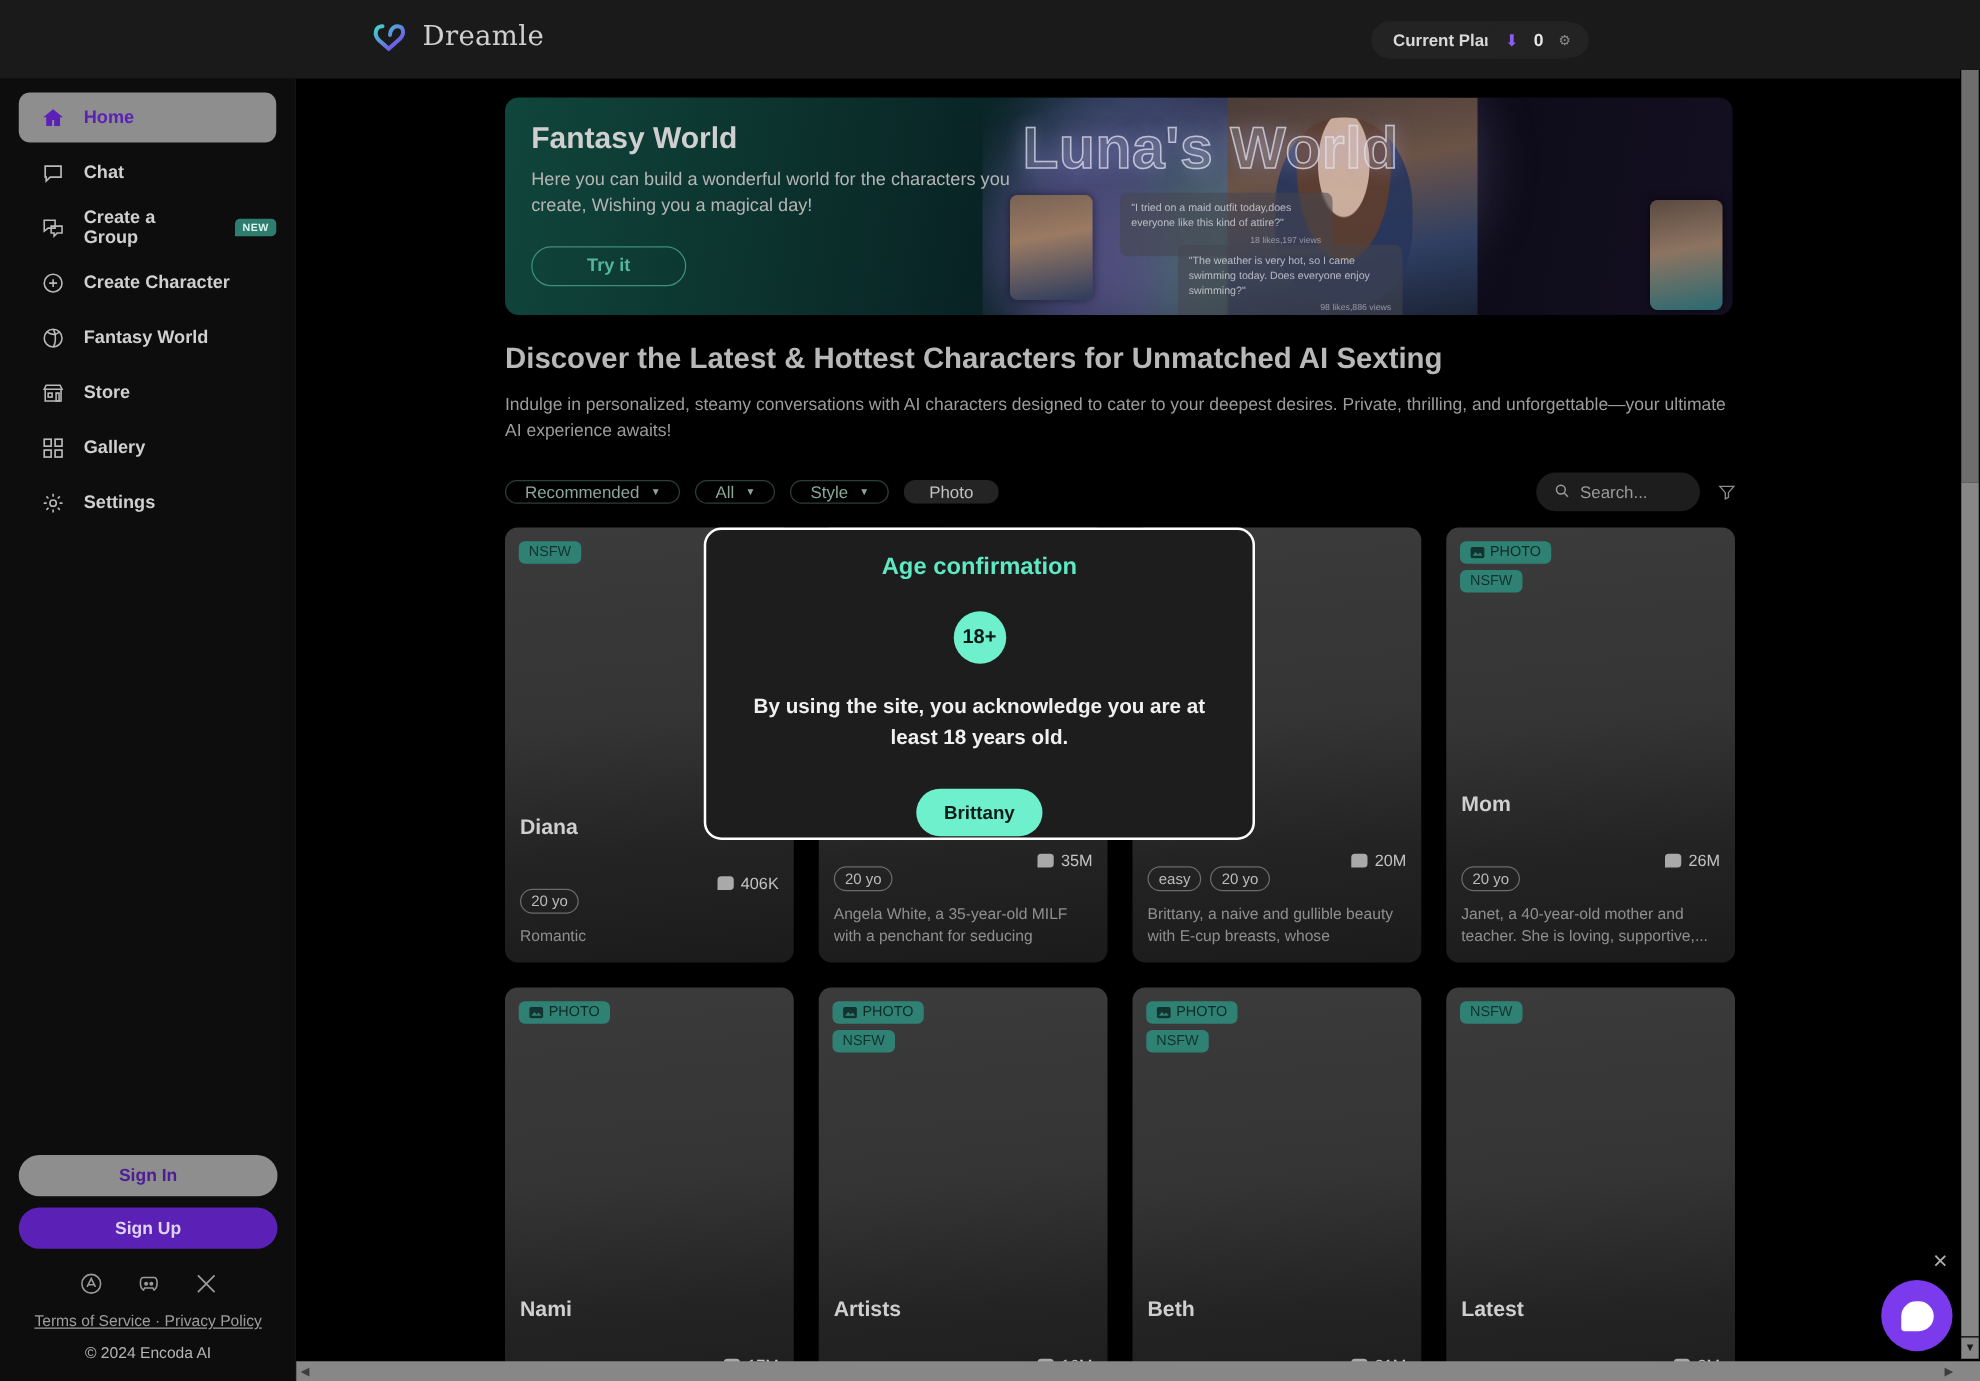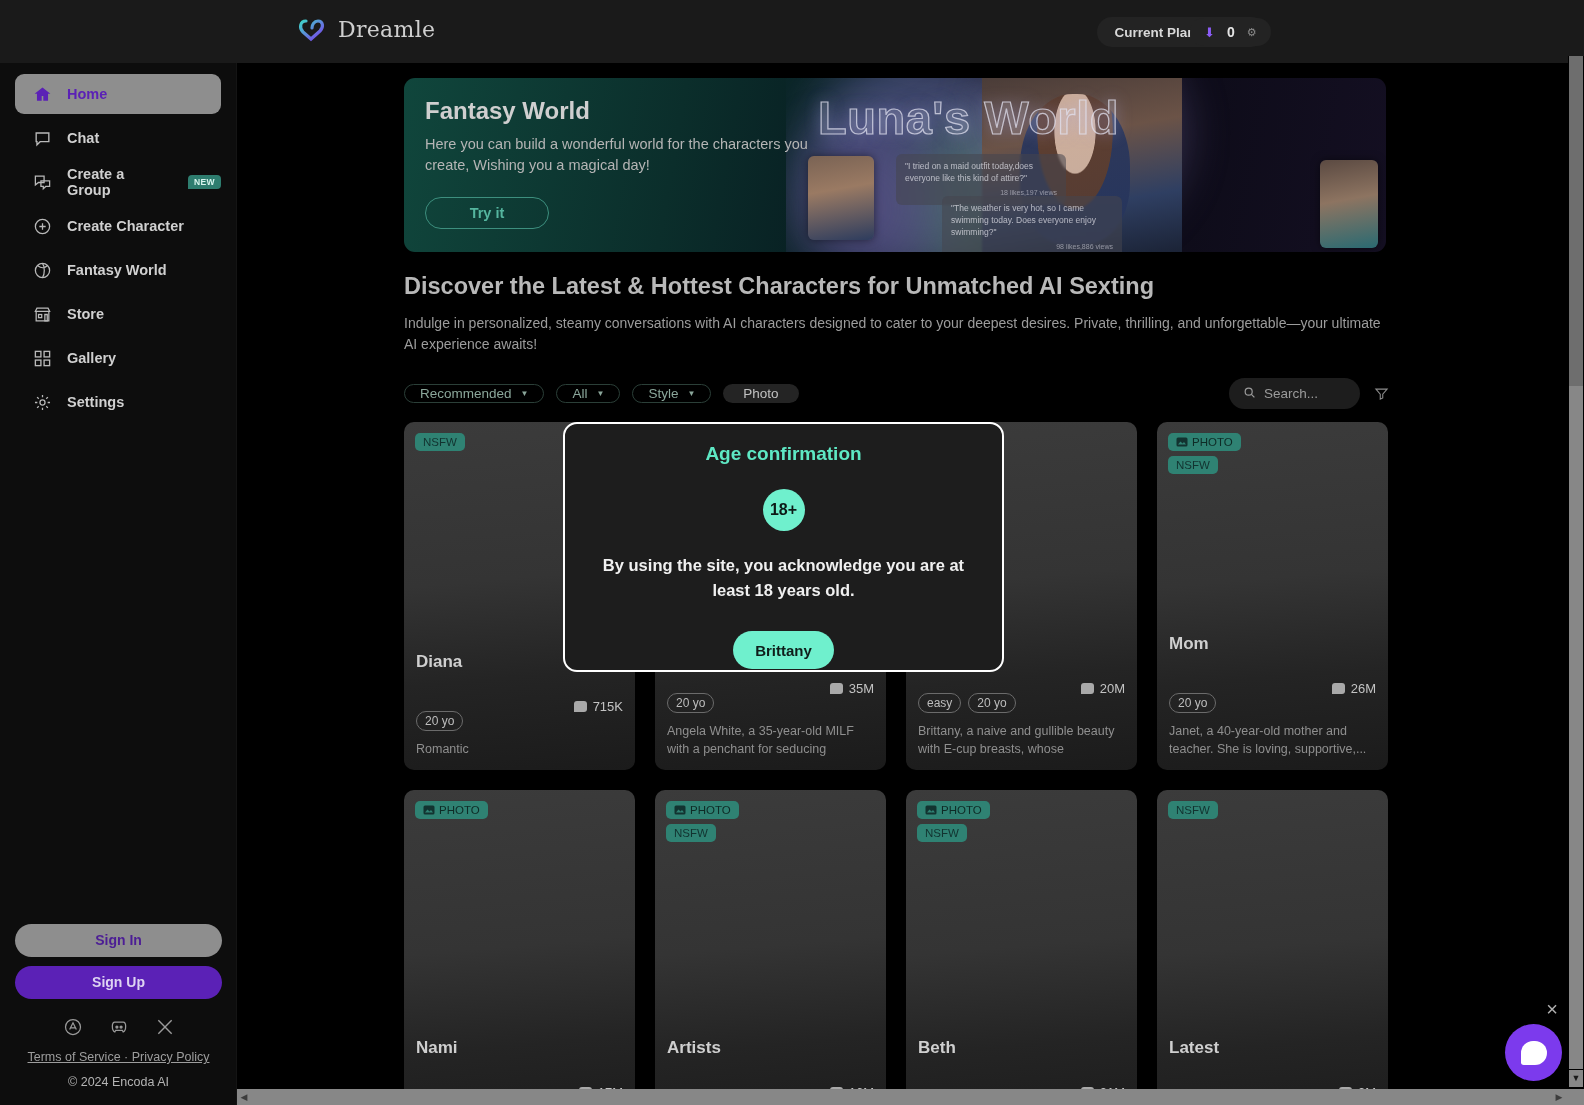--- a/index.html
+++ b/index.html
@@ -463,21 +463,21 @@
         <div class="card">
           <div class="tags">
             <span class="tag nsfw">NSFW</span>
           </div>
           <div class="card-body">
             <div class="card-name">Diana</div>
             <div class="card-meta">
               <span class="pill">20 yo</span>
               <span class="chat-count">
                 <span class="bubble"></span>
-                <span>715K</span>
+                <span>406K</span>
               </span>
             </div>
             <div class="card-desc">Romantic</div>
           </div>
         </div>
 
         <div class="card">
           <div class="tags">
             <span class="tag">
               <span class="photo-ico">

